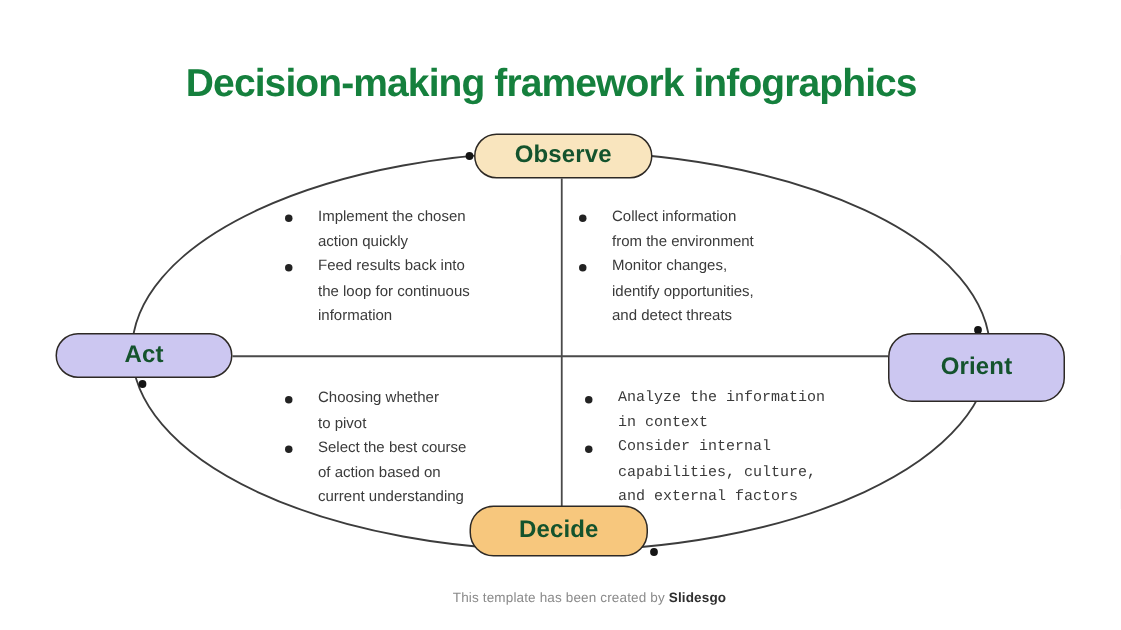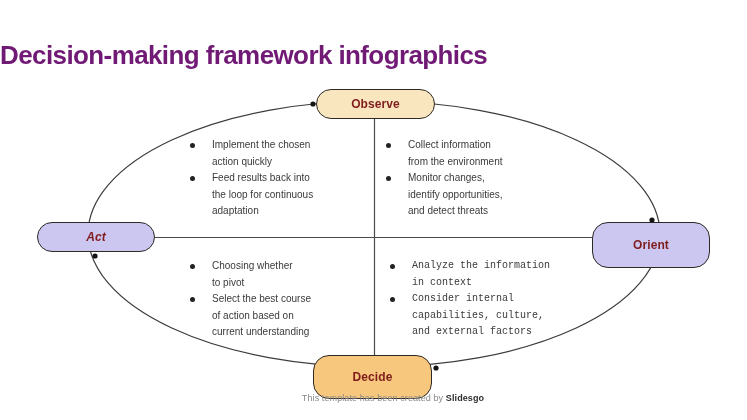--- a/index.html
+++ b/index.html
@@ -7,44 +7,44 @@
   .slide{
     position:relative;
     width:747px;height:420px;
     background:#ffffff;
     overflow:hidden;
     margin:0 auto;
   }
   .title{
     position:absolute;
     left:0;right:12px;top:40px;
-    text-align:left;
+    text-align:center;
     font-size:26px;
     font-weight:bold;
     letter-spacing:-0.6px;
-    color:#701a75;
+    color:#15803d;
   }
   .diagram-svg{
     position:absolute;left:0;top:0;
   }
   .pill{
     position:absolute;
     box-sizing:border-box;
     border:1.6px solid #2d2925;
     border-radius:16px;
     display:flex;align-items:center;justify-content:center;
     font-weight:bold;
-    font-size:12px;
-    color:#7f1d1d;
+    font-size:16px;
+    color:#14532d;
     letter-spacing:0.1px;
   }
   .pill-observe{left:316px;top:89px;width:119px;height:30px;}
   .pill-orient{left:592px;top:222px;width:118px;height:46px;}
   .pill-act{left:37px;top:222px;width:118px;height:30px;}
-  .pill-decide{left:313px;top:355px;width:119px;height:44px;}
+  .pill-decide{left:313px;top:337px;width:119px;height:34px;}
   .bullets{
     position:absolute;
     margin:0;padding:0;
     list-style:none;
     width:192px;
     font-size:10px;
     line-height:16.5px;
     color:#3a3a3a;
   }
   .bullets li{
@@ -91,33 +91,33 @@
     <circle cx="436" cy="368" r="2.6" fill="#141414"></circle>
     <circle cx="95" cy="256" r="2.6" fill="#141414"></circle>
   </svg>
 
   <div class="pill pill-observe" style="background-color: rgb(249, 229, 190);">
     <span>Observe</span>
   </div>
   <div class="pill pill-orient" style="background-color: rgb(204, 199, 241);">
     <span>Orient</span>
   </div>
-  <div class="pill pill-act" style="background-color: rgb(204, 199, 241); font-style: italic;">
+  <div class="pill pill-act" style="background-color: rgb(204, 199, 241);">
     <span>Act</span>
   </div>
   <div class="pill pill-decide" style="background-color: rgb(247, 199, 125);">
     <span>Decide</span>
   </div>
 
   <ul class="bullets q-top-left">
       <li>Implement the chosen
 action quickly</li>
       <li>Feed results back into
 the loop for continuous
-adaptation</li>
+information</li>
     </ul>
   <ul class="bullets q-top-right">
       <li>Collect information
 from the environment</li>
       <li>Monitor changes,
 identify opportunities,
 and detect threats</li>
     </ul>
   <ul class="bullets q-bottom-left">
       <li>Choosing whether

